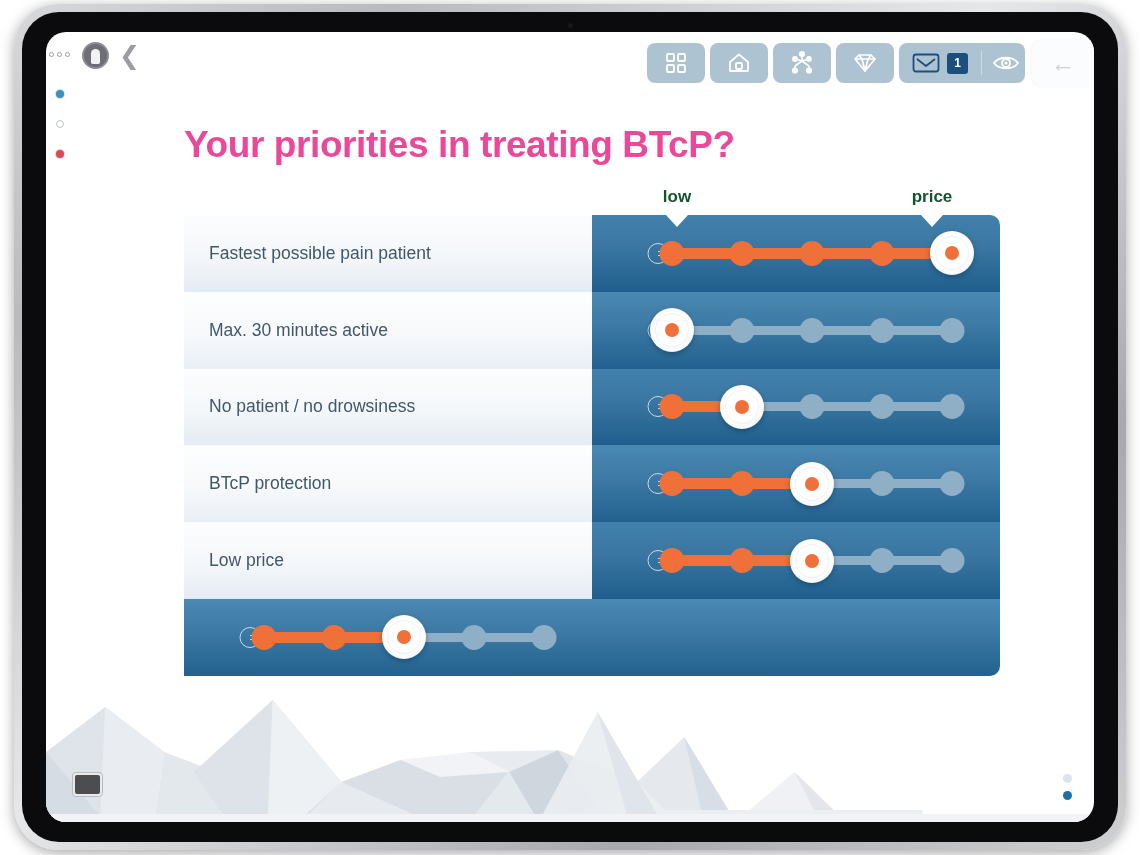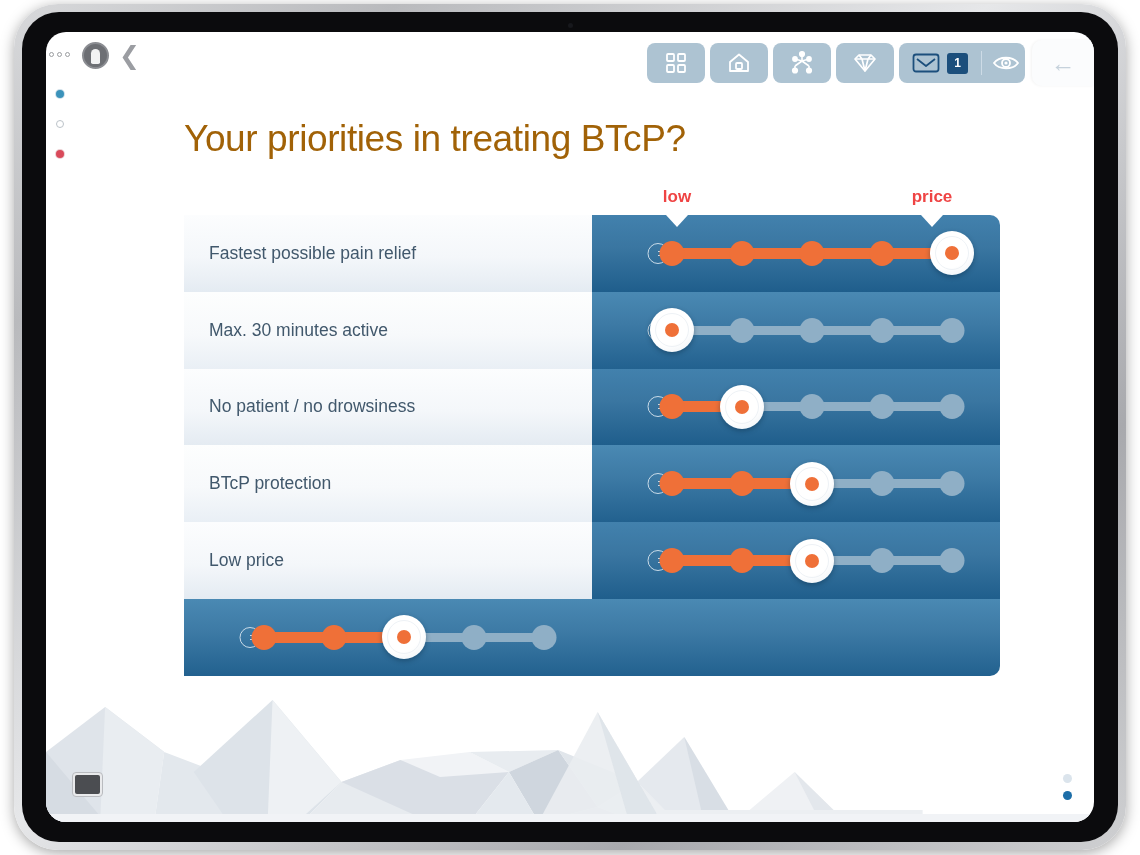--- a/index.html
+++ b/index.html
@@ -174,36 +174,36 @@
     margin-bottom: 22px;
   }
   .rail-blue  { background: #3b92ba; box-shadow: 0 0 0 1px #cfe0ea; }
   .rail-empty { background: #ffffff; border: 1px solid #bcc3c9; }
   .rail-red   { background: #d94a5a; box-shadow: 0 0 0 1px #eccfd3; }
 
   
   #slide-title {
     position: absolute;
     left: 138px;
-    top: 86px;
+    top: 92px;
     font-size: 37px;
-    font-weight: normal;
-    color: #a16207;
+    font-weight: bold;
+    color: #ec4899;
     letter-spacing: -0.4px;
     font-stretch: condensed;
     white-space: nowrap;
   }
 
   
   .scale-label {
     position: absolute;
     top: 155px;
     font-size: 17px;
     font-weight: bold;
-    color: #ef4444;
+    color: #14532d;
     transform: translateX(-50%);
   }
   .scale-notch {
     position: absolute;
     top: 183px;
     width: 0; height: 0;
     border-left: 11px solid transparent;
     border-right: 11px solid transparent;
     border-top: 12px solid #ffffff;
     transform: translateX(-50%);
@@ -475,21 +475,21 @@
       <div id="slide-title">Your priorities in treating BTcP?</div>
 
       <div class="scale-label" id="label-low" style="left: 631px;">low</div>
       <div class="scale-label" id="label-high" style="left: 886px;">price</div>
       <div class="scale-notch" id="notch-low" style="left: 631px;"></div>
       <div class="scale-notch" id="notch-high" style="left: 886px;"></div>
 
       <div id="matrix">
           <div class="matrix-row">
             <div class="row-label-cell">
-              <span class="row-label-text">Fastest possible pain relief</span>
+              <span class="row-label-text">Fastest possible pain patient</span>
             </div>
             <div class="row-slider-cell">
               <div class="slider">
                 <div class="anchor-line" style="left: 66px; width: 14px;"></div>
                 <div class="track-active" style="left: 80px; width: 280px;"></div>
                 <div class="stop-dot on" style="left: 80px;"></div>
                 <div class="stop-dot on" style="left: 150px;"></div>
                 <div class="stop-dot on" style="left: 220px;"></div>
                 <div class="stop-dot on" style="left: 290px;"></div>
                 <div class="anchor-circle" style="left: 66px;"></div>

